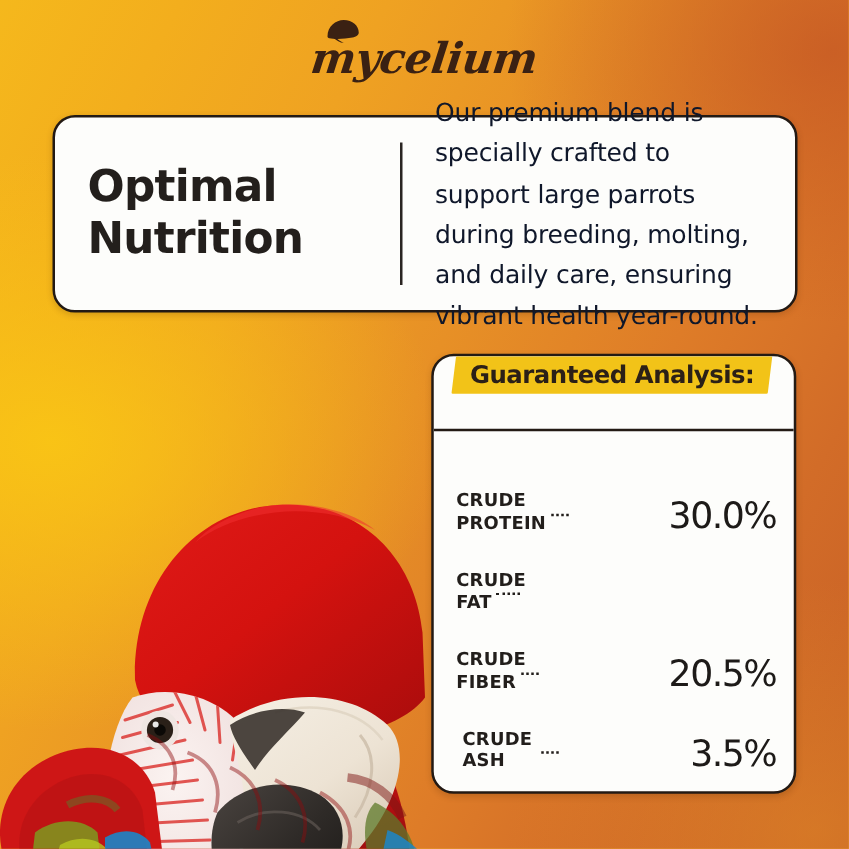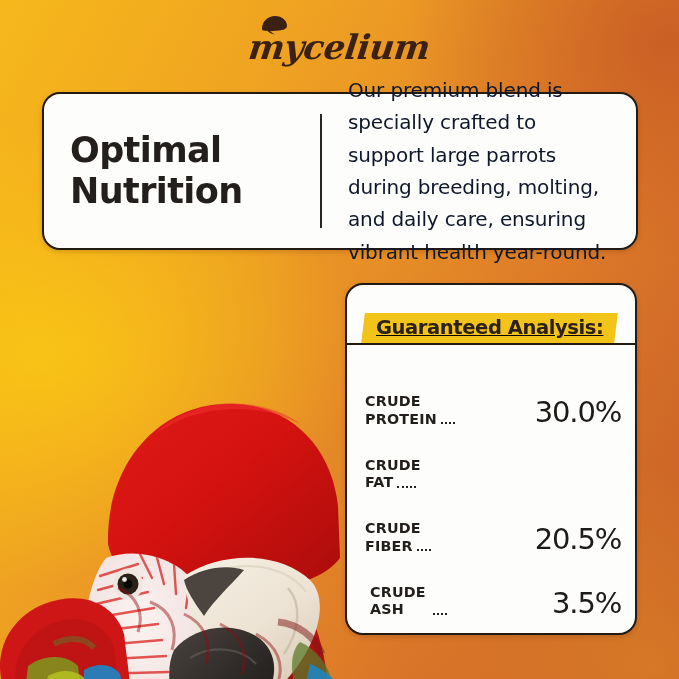--- a/index.html
+++ b/index.html
@@ -90,23 +90,22 @@
   }
 
   #analysis-card {
     left:345px; top:283px; width:292px; height:352px;
     overflow:hidden;
     display:flex; flex-direction:column;
   }
   #analysis-head {
     height:60px; flex:0 0 60px;
     border-bottom:2px solid #231A14;
-    display:flex; align-items:flex-end;
+    display:flex; align-items:flex-start;
     padding-left:16px;
-    text-decoration:underline;
   }
   #analysis-banner {
     position:relative;
     display:inline-block;
     padding:3px 13px 4px 13px;
   }
   #analysis-banner::before {
     content:"";
     position:absolute; inset:0;
     background:#F2C318;
@@ -136,21 +135,21 @@
   }
   .an-label {
     font-family:"DejaVu Sans", sans-serif;
     font-weight:600;
     font-size:14.3px;
     line-height:1.24;
     letter-spacing:.2px;
     color:#221E1B;
     white-space:nowrap;
   }
-  .an-leadwrap { flex:1; display:flex; align-items:flex-end; min-width:0; }
+  .an-leadwrap { flex:1; display:flex; align-items:flex-start; min-width:0; }
   .an-name { white-space:nowrap; }
   .an-dots {
     flex:1;
     border-bottom:2.4px dotted #221E1B;
     margin:0 5px 4px 4px;
     min-width:14px;
     height:0;
   }
   .an-value {
     font-family:"DejaVu Sans", sans-serif;

